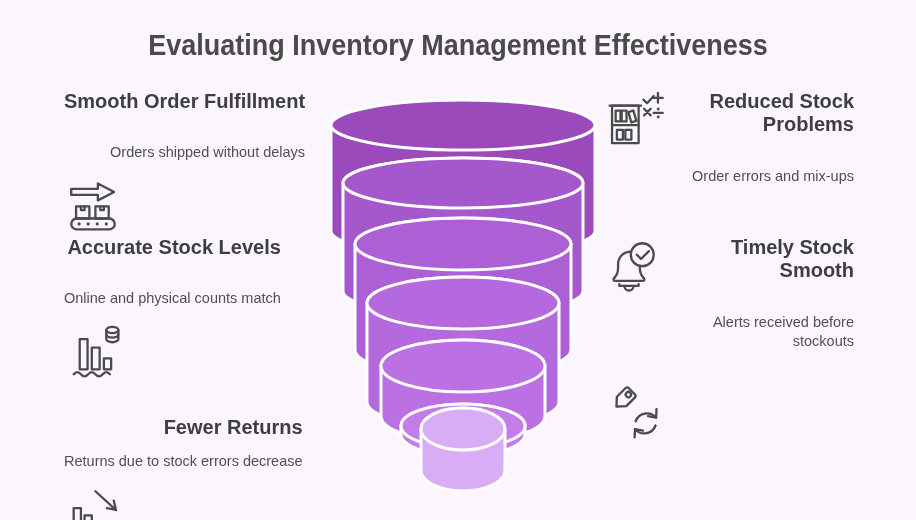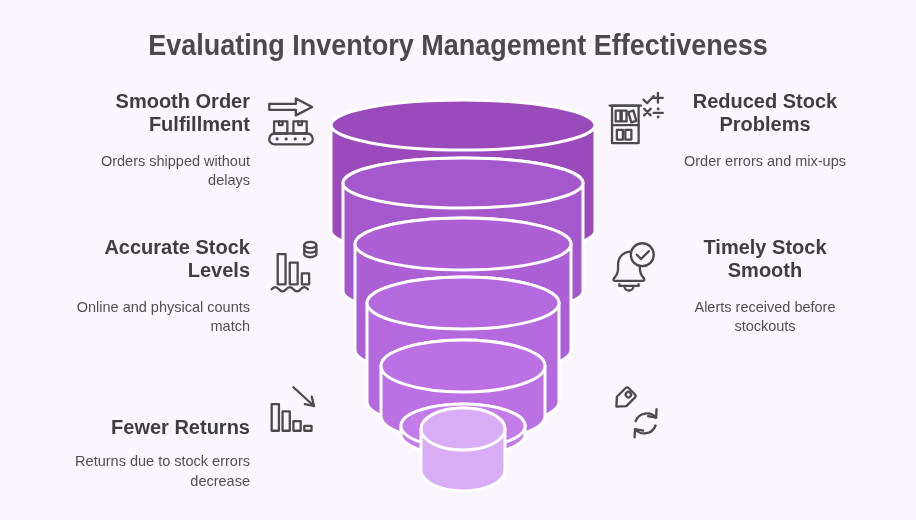--- a/index.html
+++ b/index.html
@@ -8,31 +8,31 @@
     background:#fbf6fd;
     font-family:"Liberation Sans", sans-serif;
   }
   .page-title{
     position:absolute;top:28px;left:0;width:916px;text-align:center;
     font-size:30px;font-weight:bold;color:#4a4a4a;letter-spacing:0px;
     transform:scaleX(0.9);transform-origin:center;
     margin:0;
   }
   .row{position:absolute;display:flex;gap:12px;align-items:flex-start;}
-  .row-l{left:72px;width:248px;}
+  .row-l{left:64px;width:248px;flex-direction:column;}
   .row-r{left:606px;width:248px;}
   .row .txt{flex:1;min-width:0;}
   .row-l .txt{text-align:right;}
-  .row-r .txt{text-align:center;}
+  .row-r .txt{text-align:right;}
   .icon-box{flex:0 0 58px;width:58px;height:58px;}
   .item-title{
     font-size:20px;font-weight:bold;color:#3e3e3e;line-height:1.17;margin:0;
   }
   .item-desc{
-    font-size:14.5px;color:#505050;line-height:1.32;margin:15px 0 0 0;
+    font-size:14.5px;color:#505050;line-height:1.32;margin:30px 0 0 0;
   }
   .push-title .item-title{margin-top:36px;}
   .push-title .item-desc{margin-top:13px;}
   .funnel-svg{position:absolute;left:0;top:0;}
   .icon-box svg{display:block;}
   .ic{stroke:#4a4a4a;stroke-width:1.9;fill:none;stroke-linecap:round;stroke-linejoin:round;}
   .icf{fill:#4a4a4a;stroke:none;}
 </style>
 </head>
 <body>

